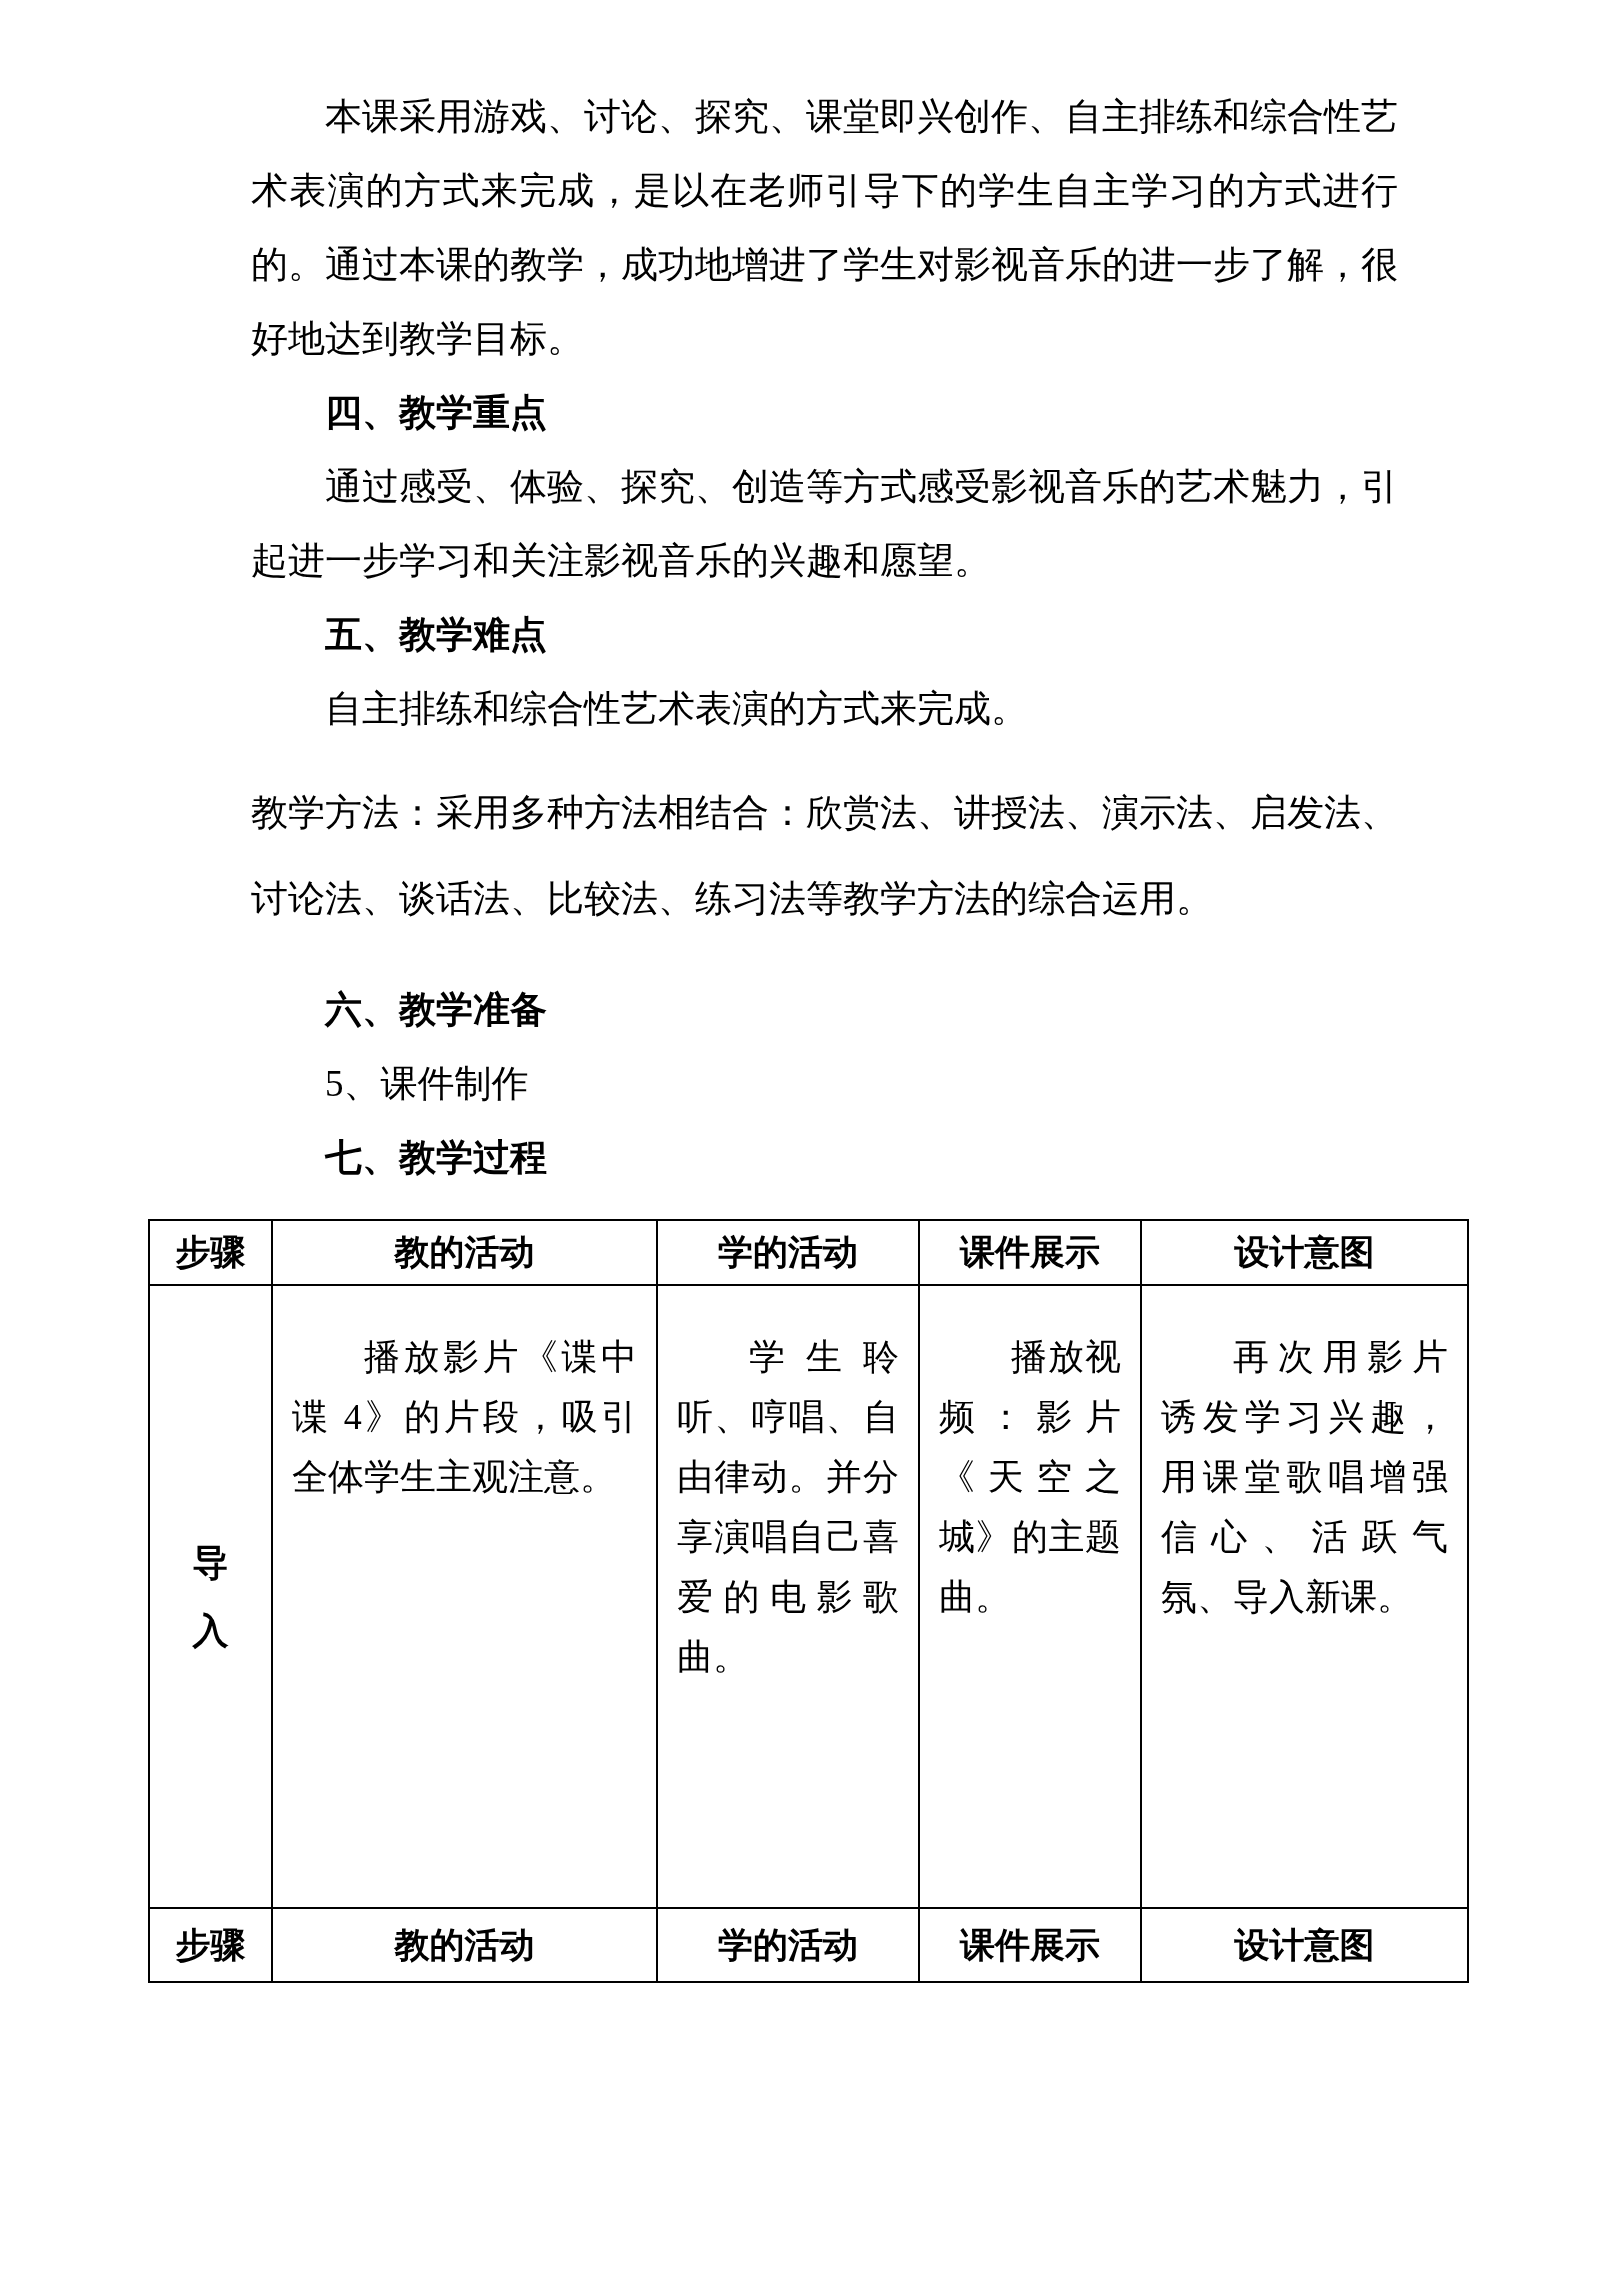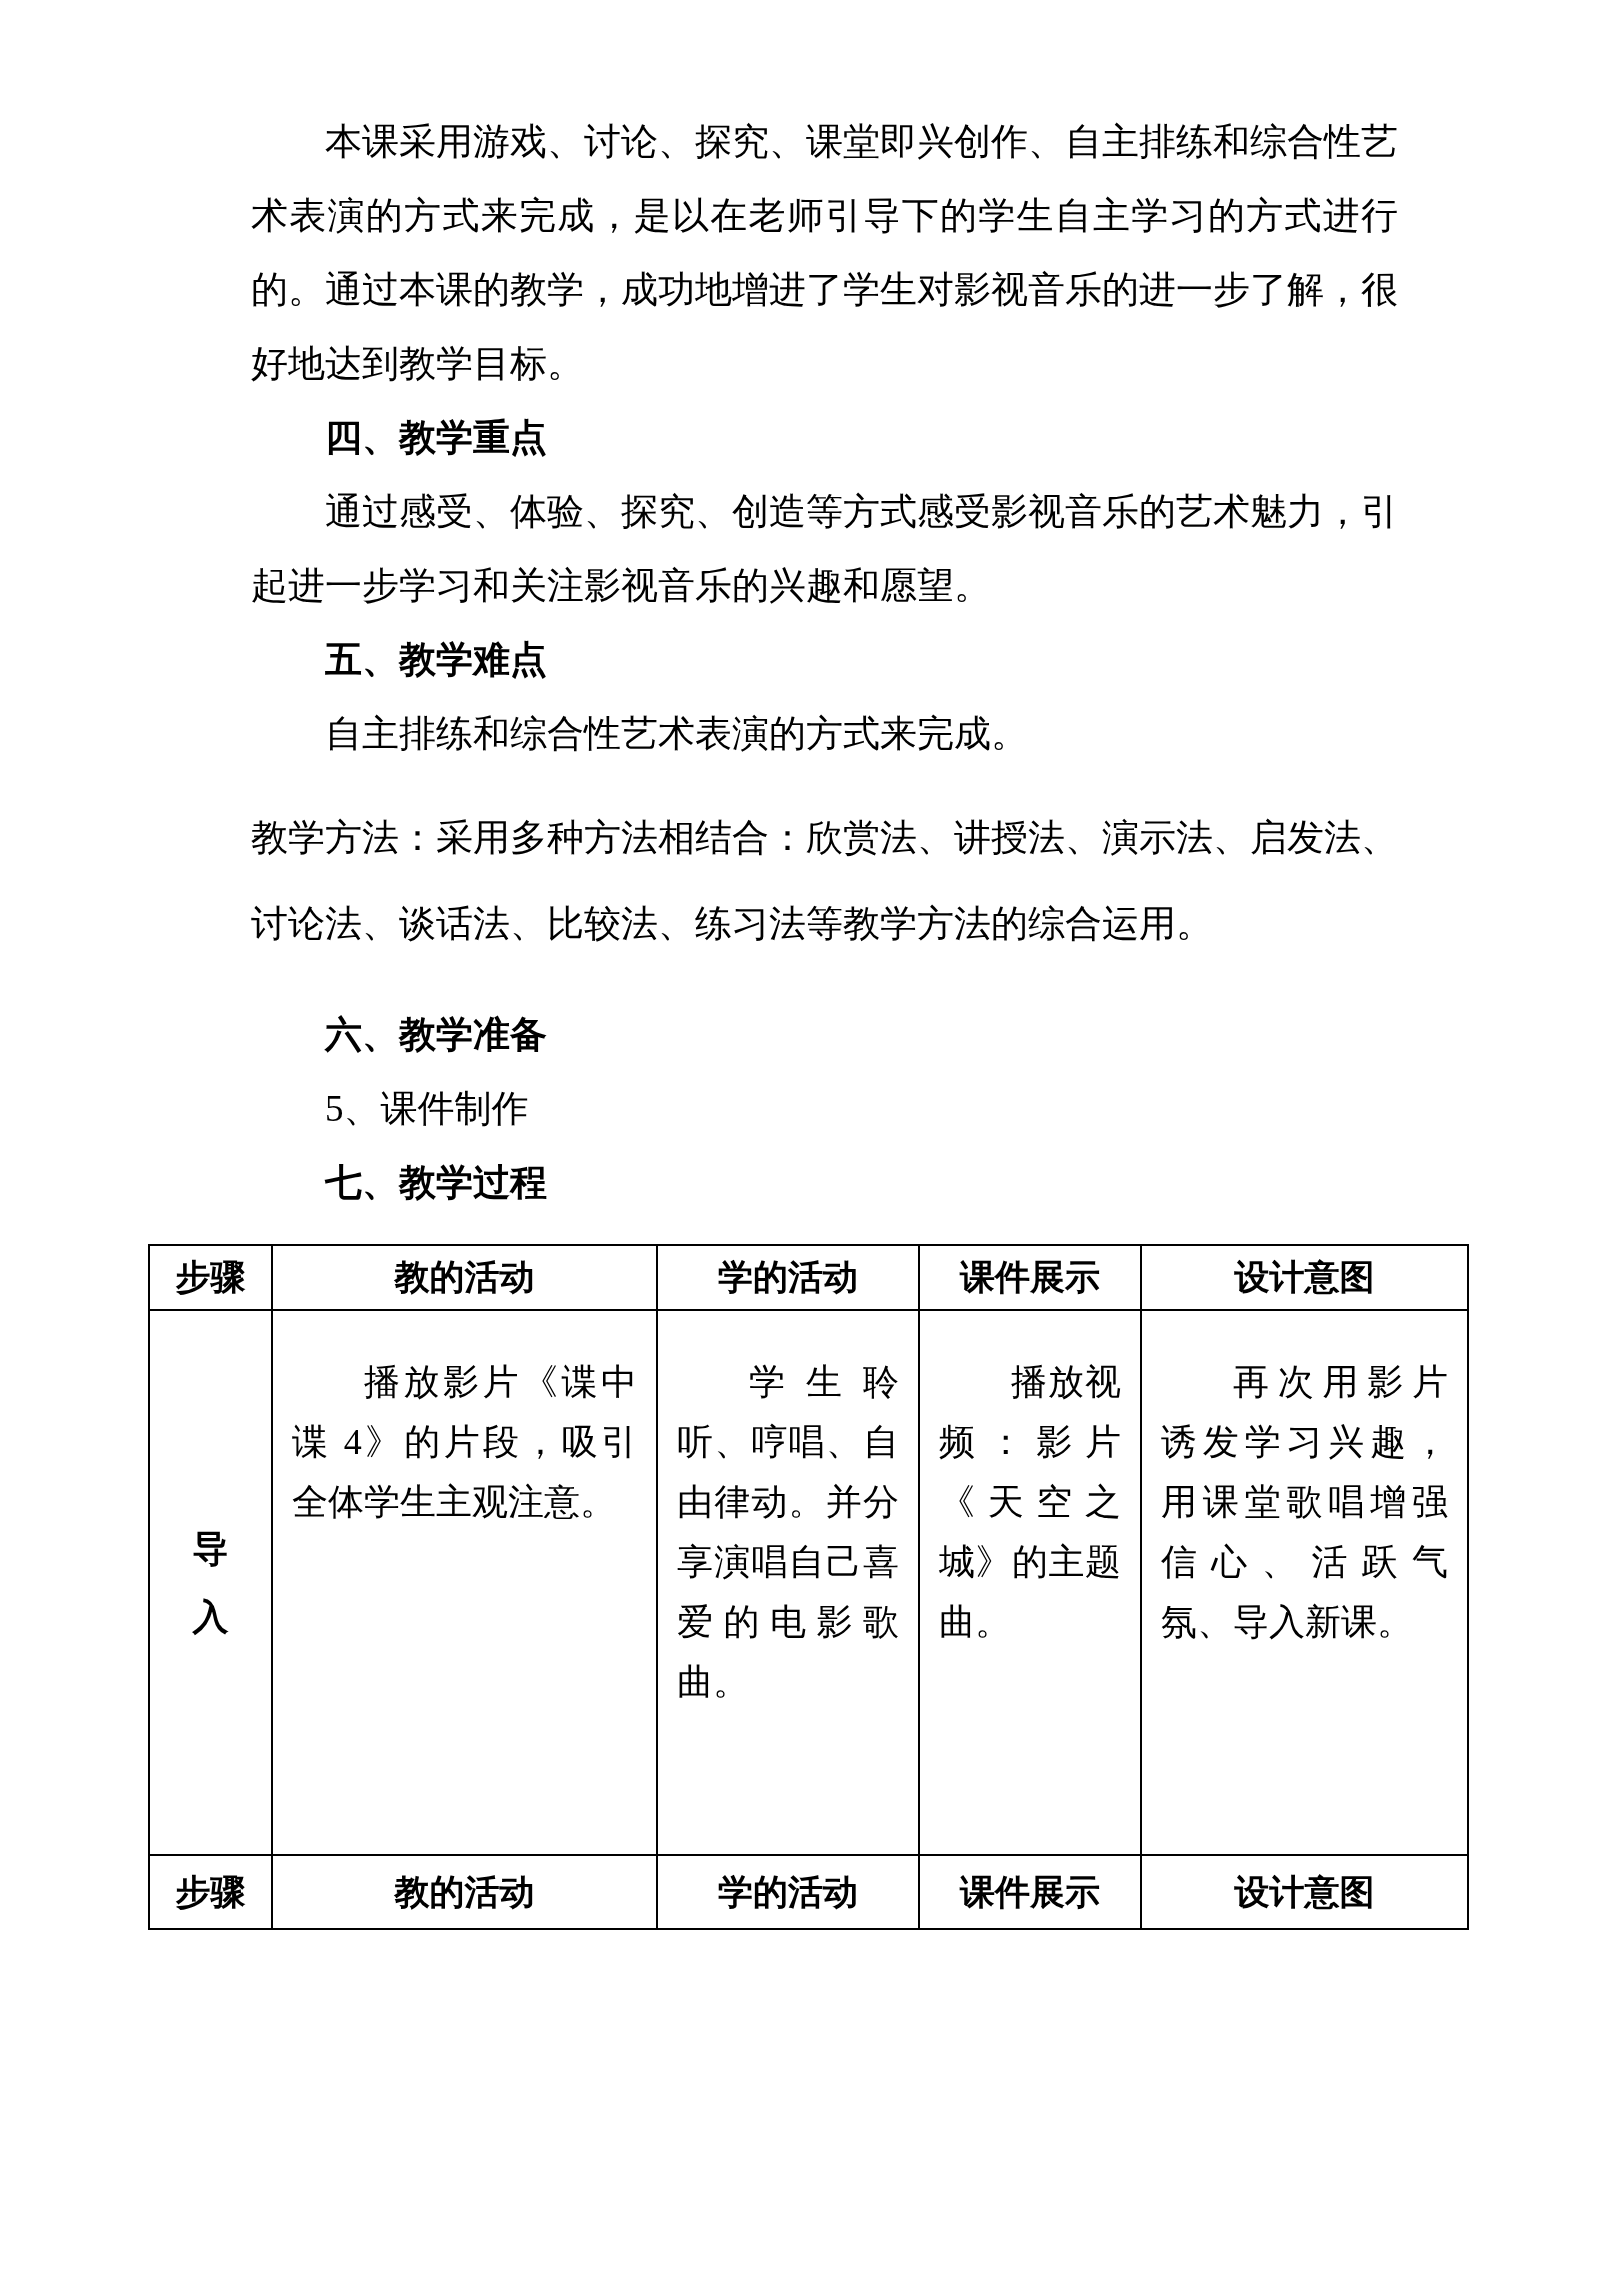--- a/index.html
+++ b/index.html
@@ -9,21 +9,21 @@
   }
   .page {
     position: relative;
     width: 1623px;
     height: 2295px;
     background: #ffffff;
     color: #000000;
     font-family: "Liberation Serif", "DejaVu Serif", serif;
     overflow: hidden;
     box-sizing: border-box;
-    padding: 105px 225px 0 251px;
+    padding: 80px 225px 0 251px;
   }
   .para {
     margin: 0;
     font-size: 37px;
     line-height: 74px;
     text-align: justify;
   }
   .indent {
     text-indent: 2em;
   }
@@ -67,21 +67,21 @@
   }
   .foot-row th {
     font-size: 35px;
     font-weight: 700;
     text-align: center;
     height: 74px;
     vertical-align: middle;
     padding: 0 4.1px;
   }
   .body-row td {
-    height: 545px;
+    height: 623px;
     vertical-align: top;
     font-size: 36px;
     line-height: 60px;
     padding: 41px 19px 0 19px;
     text-indent: 2em;
     text-align: justify;
   }
   .body-row td.step-cell {
     vertical-align: middle;
     text-align: center;

